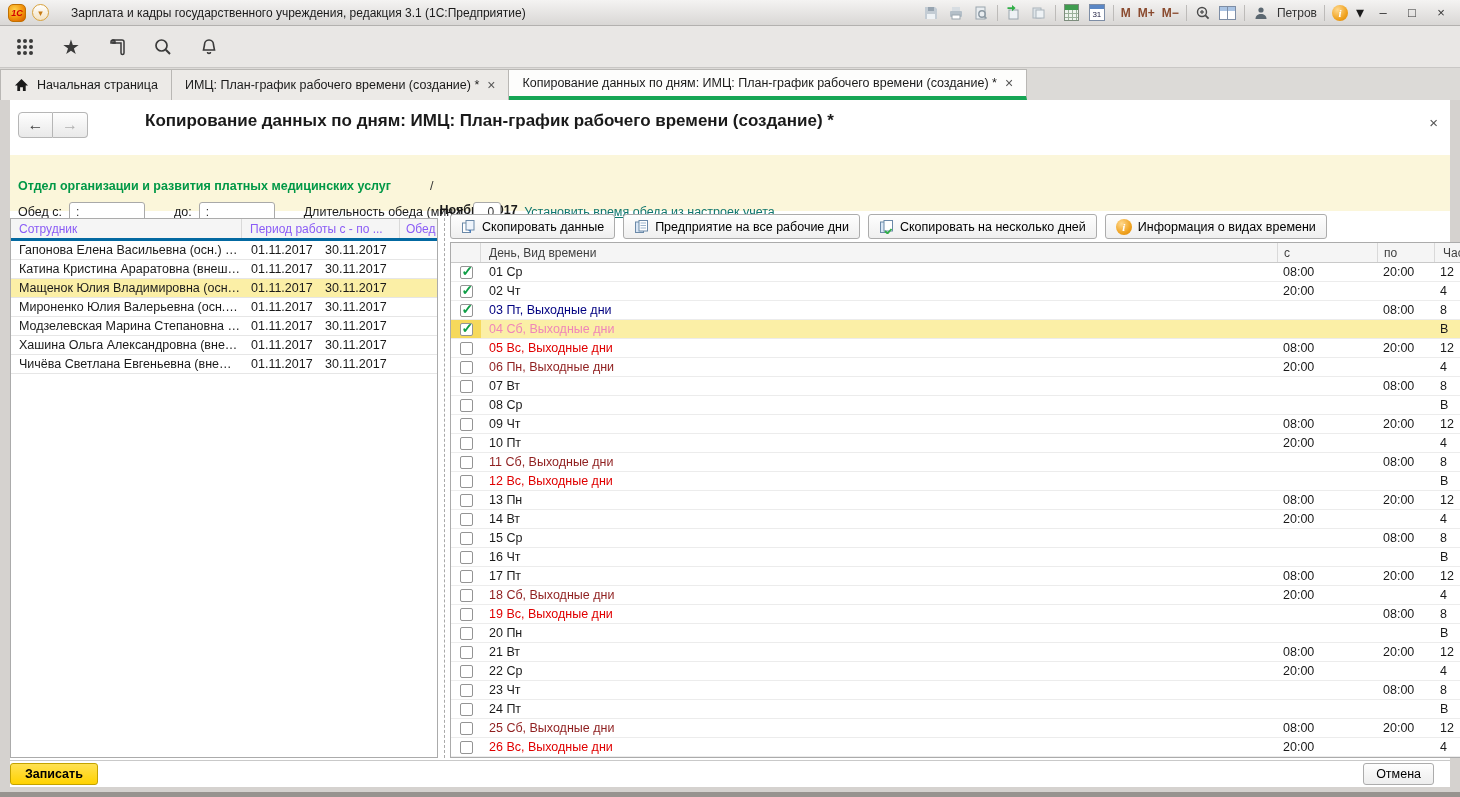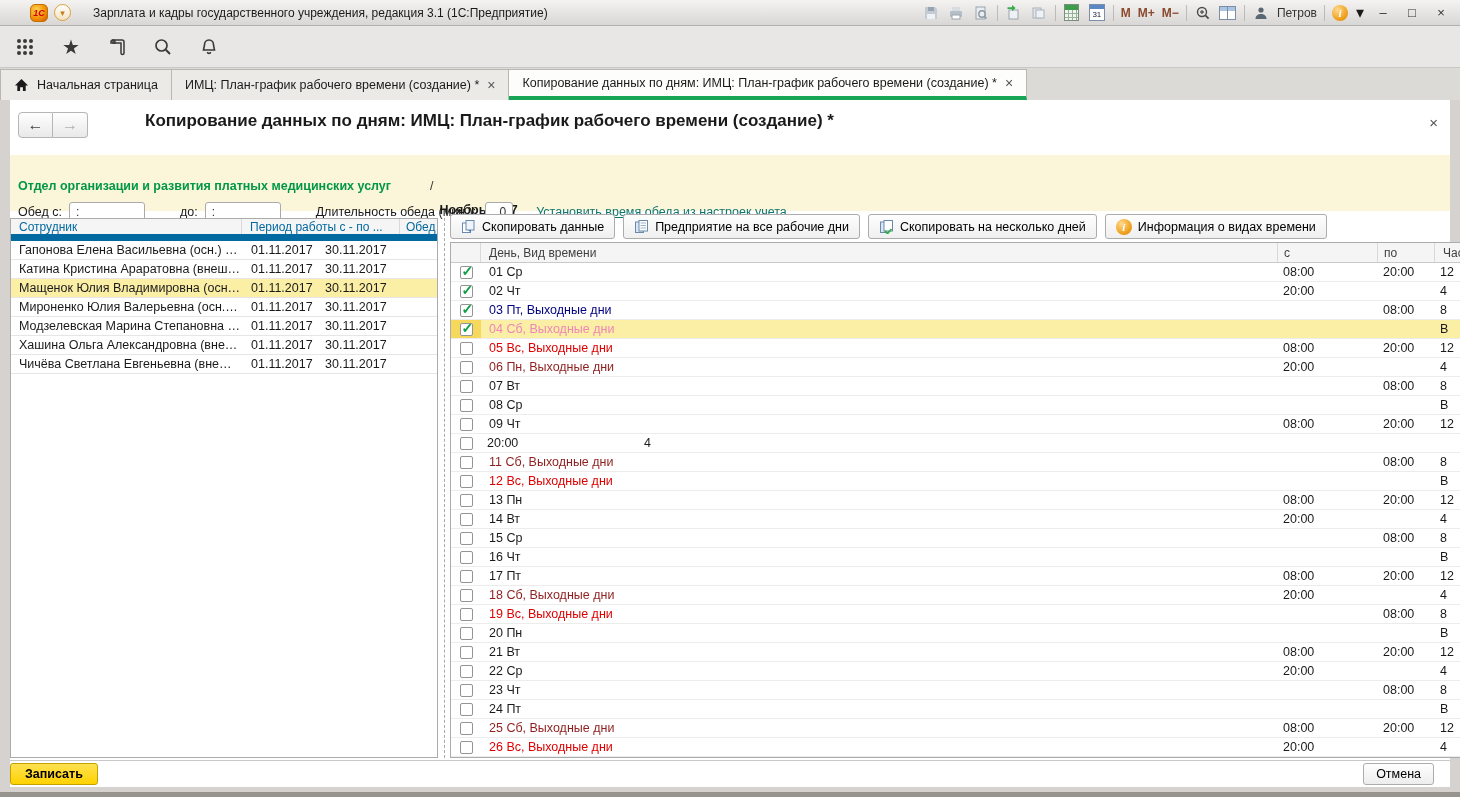--- a/index.html
+++ b/index.html
@@ -6,21 +6,21 @@
   html,body { width:1460px; height:797px; }
   body { font-family:"Liberation Sans",sans-serif; background:#8f8d8b; position:relative; overflow:hidden; color:#1a1a1a; }
 
   
   .titlebar { position:absolute; top:0; left:0; right:0; height:26px;
     background:linear-gradient(#f4f3f2,#d9d7d5); border-bottom:1px solid #b3b1af;
     display:flex; align-items:center; padding:0 8px; }
   .tb-left { display:flex; align-items:center; gap:6px; }
   .logo-1c { width:18px; height:18px; border-radius:5px; background:radial-gradient(circle at 35% 30%,#ffd24d,#f2930a 55%,#d35400);
     color:#d40000; font-weight:bold; font-size:9px; display:flex; align-items:center; justify-content:center;
-    border:1px solid #c07000; font-style:italic;margin-left:22px; }
+    border:1px solid #c07000; font-style:italic; }
   .tb-dd { width:17px; height:17px; border-radius:50%; background:linear-gradient(#fff,#f3e2c2);
     border:1px solid #d8a23c; color:#c77b14; font-size:9px; display:flex; align-items:center; justify-content:center; }
   .tb-title { font-size:12px; margin-left:16px; white-space:nowrap; }
   .tb-right { margin-left:auto; display:flex; align-items:center; gap:7px; }
   .tb-ic { width:18px; height:18px; display:flex; align-items:center; justify-content:center; }
   .tb-sep { width:1px; height:16px; background:#bdbbb9; }
   .m-label { font-size:12px; font-weight:bold; color:#8a4a2e; }
   .user-label { font-size:12px; color:#333; }
   .calc-ic { width:15px; height:17px; border:1px solid #7d8d7d; background:#fff; display:flex; flex-direction:column; }
   .calc-ic .c-top { height:5px; background:#3f9c4f; }
@@ -72,25 +72,25 @@
   .ip-line1 { display:flex; align-items:center; height:20px; }
   .dept { color:#009846; font-weight:bold; width:412px; white-space:nowrap; }
   .slash { color:#333; margin-right:6px; }
   .month { font-weight:bold;margin-top:47px; }
   .ip-line2 { display:flex; align-items:center; margin-top:5px; gap:7px; height:22px; }
   .ip-input { height:21px; border:1px solid #a9a9a9; border-radius:3px; background:#fff; font-size:12px; padding:0 6px;
     font-family:"Liberation Sans",sans-serif; color:#333; }
   .lunch-input { width:76px; }
   .dur-input { width:28px; text-align:right; margin-left:2px; }
   .ip-link { color:#0f766e; margin-left:16px; white-space:nowrap; }
-  .ml12 { margin-left:28px;text-align:right; }
+  .ml12 { margin-left:22px;text-align:right; }
 
   
   .left-table { position:absolute; left:0; top:118px; width:428px; height:540px; border:1px solid #ababab; background:#fff; overflow:hidden; }
-  .lt-header { display:flex; height:22px; background:#f5f5f5; border-bottom:7px solid #0369a1; font-size:12px; color:#0369a1; align-items:center; }
+  .lt-header { display:flex; height:22px; background:#f5f5f5; border-bottom:3px solid #0369a1; font-size:12px; color:#8b5cf6; align-items:center; }
   .lt-header .h-name { width:230px; padding-left:8px; }
   .lt-header .h-period { width:158px; padding-left:8px; border-left:1px solid #d9d9d9; height:100%; display:flex; align-items:center; }
   .lt-header .h-lunch { flex:1; padding-left:6px; border-left:1px solid #d9d9d9; height:100%; display:flex; align-items:center; }
   .erow { display:flex; height:19px; align-items:center; font-size:12.5px; border-bottom:1px solid #e6e6e6; white-space:nowrap; }
   .erow.selected { background:#fbefa6; }
   .e-name { width:230px; padding-left:8px; overflow:hidden; text-overflow:ellipsis; }
   .e-from { width:82px; padding-left:10px; }
   .e-to { width:78px; padding-left:2px; }
   .e-lunch { flex:1; }
 
@@ -484,20 +484,21 @@
             </div>
             <div class="d-label c-black">09 Чт</div>
             <div class="d-from">08:00</div>
             <div class="d-to">20:00</div>
             <div class="d-hours">12</div>
           </div>
           <div class="drow">
             <div class="cbcell">
               <span class="cb"></span>
             </div>
+            <div class="d-label c-black">10 Пт</div>
             <div class="d-from">20:00</div>
             <div class="d-to"></div>
             <div class="d-hours">4</div>
           </div>
           <div class="drow">
             <div class="cbcell">
               <span class="cb"></span>
             </div>
             <div class="d-label c-darkred">11 Сб, Выходные дни</div>
             <div class="d-from"></div>

